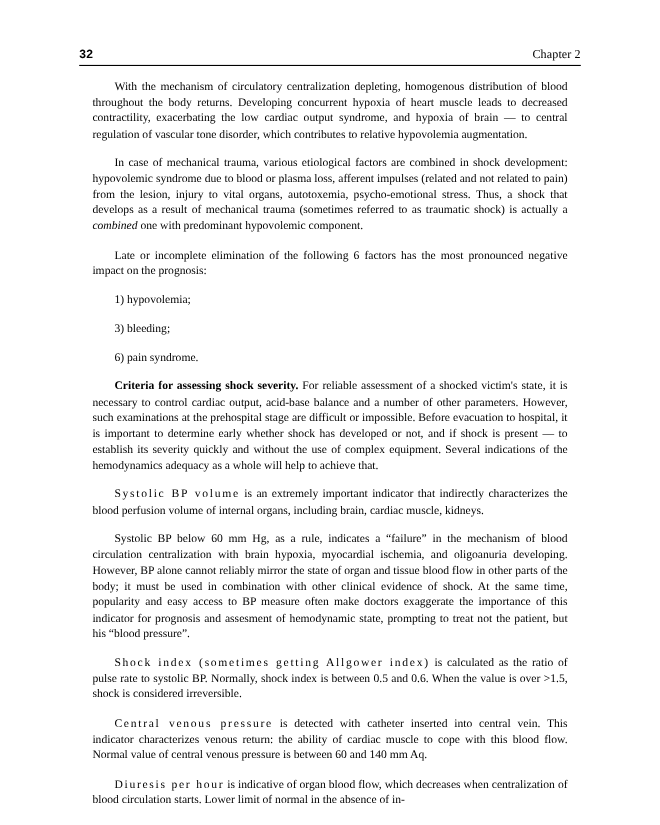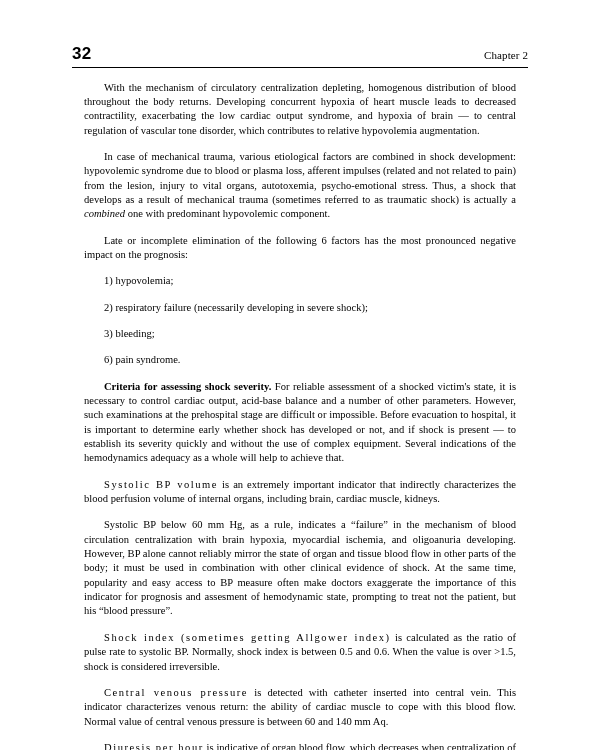--- a/index.html
+++ b/index.html
@@ -29,21 +29,21 @@
   
   .runhead {
     display: flex;
     align-items: baseline;
     justify-content: space-between;
     font-family: "Liberation Sans", sans-serif;
     padding-bottom: 2.5px;
     border-bottom: 1.1px solid #000;
   }
   .folio {
-    font-size: 17px;
+    font-size: 11px;
     font-weight: bold;
     letter-spacing: 0.2px;
     color: #000;
   }
   .runhead-title {
     font-family: "Liberation Serif", serif;
     font-size: 11px;
     color: #000;
     letter-spacing: 0.1px;
   }
@@ -94,21 +94,20 @@
 
     <div class="body">
 
       <p>With the mechanism of circulatory centralization depleting, homogenous distribution of blood throughout the body returns. Developing concurrent hypoxia of heart muscle leads to decreased contractility, exacerbating the low cardiac output syndrome, and hypoxia of brain — to central regulation of vascular tone disorder, which contributes to relative hypovolemia augmentation.</p>
 
       <p>In case of mechanical trauma, various etiological factors are combined in shock development: hypovolemic syndrome due to blood or plasma loss, afferent impulses (related and not related to pain) from the lesion, injury to vital organs, autotoxemia, psycho-emotional stress. Thus, a shock that develops as a result of mechanical trauma (sometimes referred to as traumatic shock) is actually a <i>combined</i> one with predominant hypovolemic component.</p>
 
       <p>Late or incomplete elimination of the following 6 factors has the most pronounced negative impact on the prognosis:</p>
 
       <p class="listitem">1) hypovolemia;</p>
-      <p class="listitem">2) respiratory failure (necessarily developing in severe shock);</p>
       <p class="listitem">3) bleeding;</p>
       <p class="listitem">6) pain syndrome.</p>
 
       <p><b>Criteria for assessing shock severity.</b><span> For reliable assessment of a shocked victim's state, it is necessary to control cardiac output, acid-base balance and a number of other parameters. However, such examinations at the prehospital stage are difficult or impossible. Before evacuation to hospital, it is important to determine early whether shock has developed or not, and if shock is present — to establish its severity quickly and without the use of complex equipment. Several indications of the hemodynamics adequacy as a whole will help to achieve that.</span></p>
 
       <p><span class="sp">Systolic BP volume</span><span> is an extremely important indicator that indirectly characterizes the blood perfusion volume of internal organs, including brain, cardiac muscle, kidneys.</span></p>
 
       <p>Systolic BP below 60 mm Hg, as a rule, indicates a “failure” in the mechanism of blood circulation centralization with brain hypoxia, myocardial ischemia, and oligoanuria developing. However, BP alone cannot reliably mirror the state of organ and tissue blood flow in other parts of the body; it must be used in combination with other clinical evidence of shock. At the same time, popularity and easy access to BP measure often make doctors exaggerate the importance of this indicator for prognosis and assesment of hemodynamic state, prompting to treat not the patient, but his “blood pressure”.</p>
 
 

